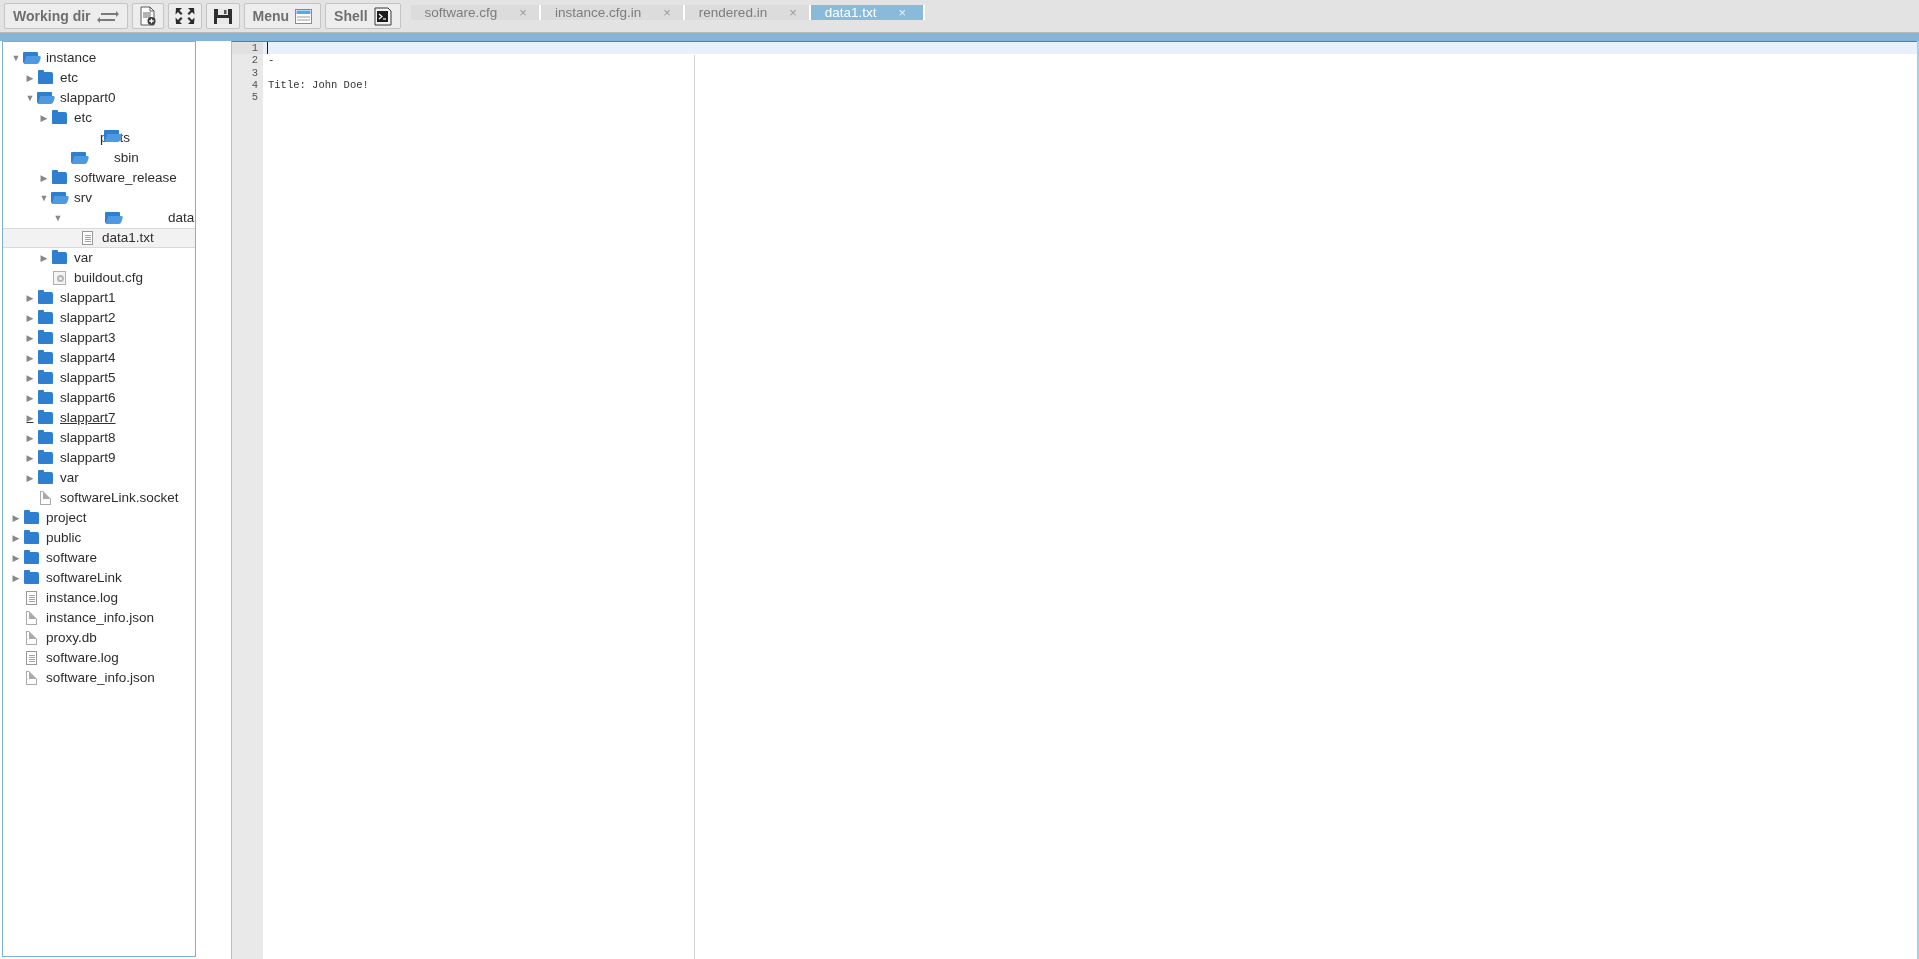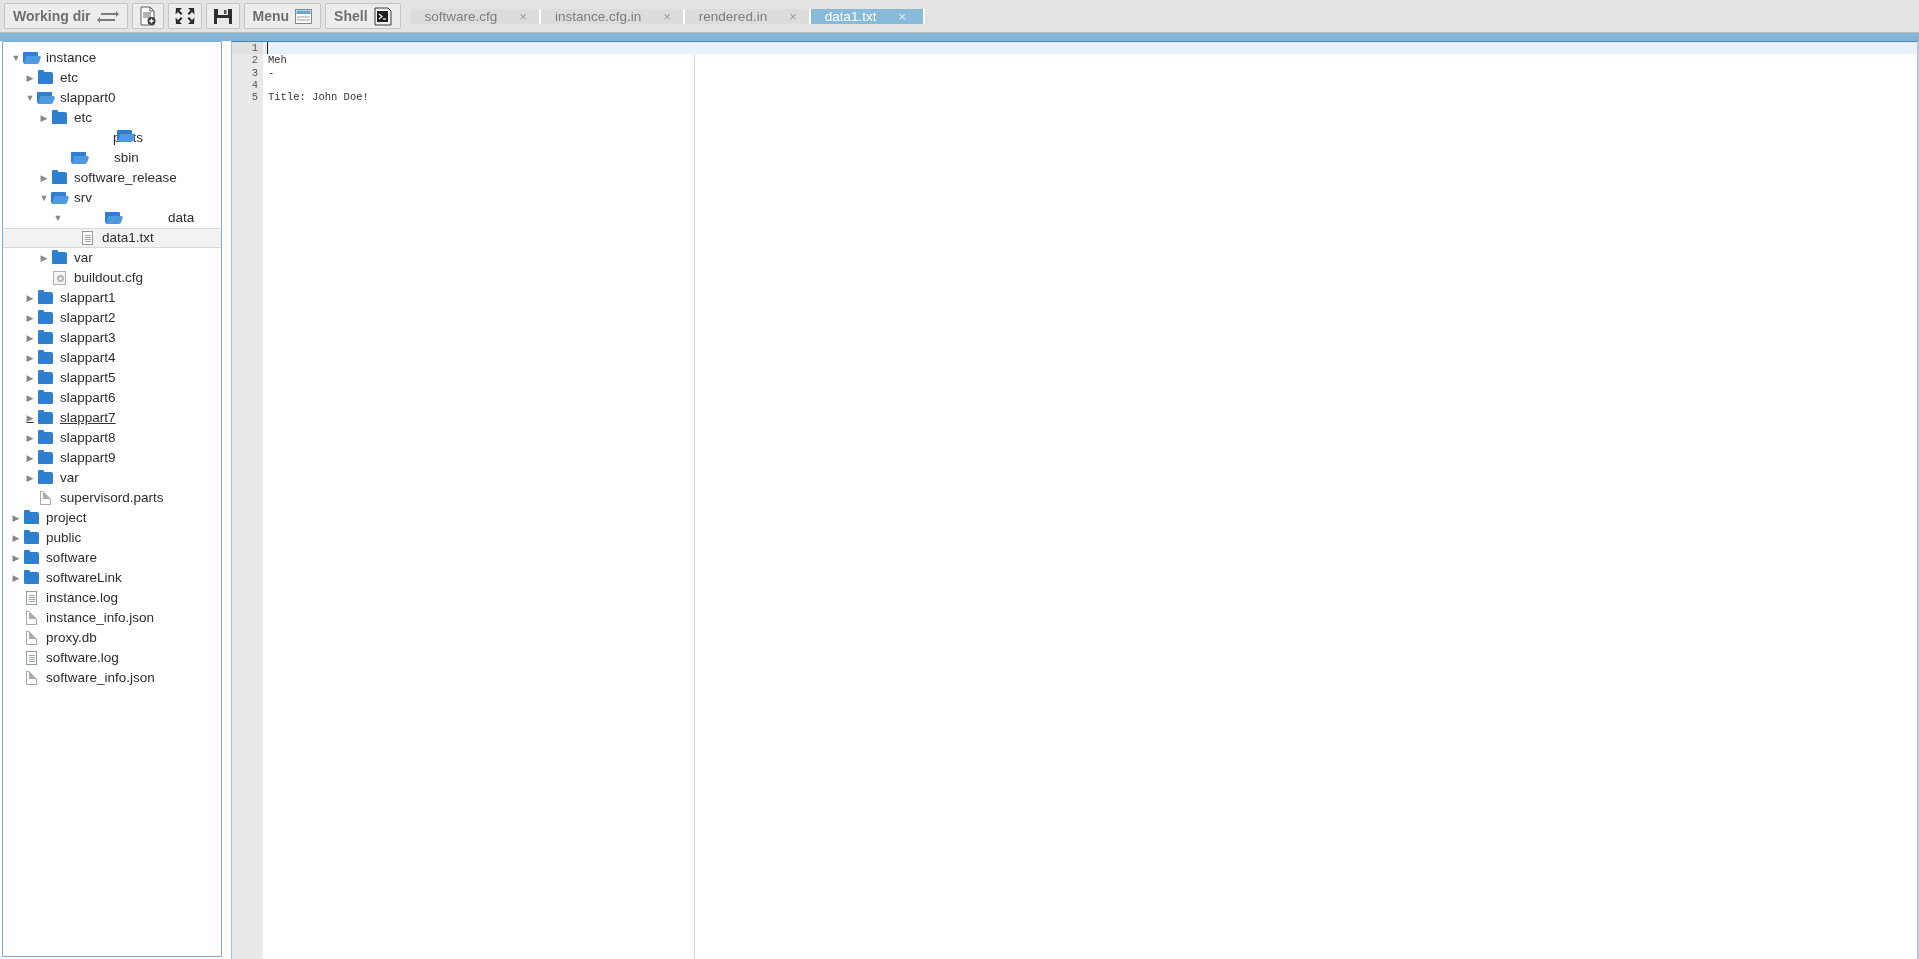--- a/index.html
+++ b/index.html
@@ -64,21 +64,21 @@
 
   
   .ic-menu { width: 17px; height: 15px; }
 
   
   .ic-shell { width: 18px; height: 19px; }
 
   
   #tabs {
     display: flex;
-    align-items: flex-end;
+    align-items: center;
     height: 24px;
     margin-left: 6px;
   }
   .tab {
     display: flex;
     align-items: center;
     gap: 22px;
     padding: 0 12px 0 14px;
     background: #dcdcdc;
     color: #7d7d7d;
@@ -113,21 +113,21 @@
     width: 1919px;
     height: 8px;
     background: #84b4d6;
   }
 
   
   #sidebar {
     position: absolute;
     left: 2px;
     top: 41px;
-    width: 220px;
+    width: 194px;
     height: 916px;
     background: #ffffff;
     border: 1px solid #7fb0d3;
     box-sizing: border-box;
     overflow: hidden;
   }
   #tree {
     padding: 6px 0 0 0;
     font-size: 13.5px;
     color: #333333;
@@ -601,21 +601,21 @@
         <span class="nicon">
           <span class="fold-closed"></span>
         </span>
         <span class="nlabel">var</span>
       </div>
       <div class="node" style="padding-left: 20px;">
         <span class="twisty blank"></span>
         <span class="nicon">
           <span class="file-plain"></span>
         </span>
-        <span class="nlabel">supervisord.parts</span>
+        <span class="nlabel">softwareLink.socket</span>
       </div>
       <div class="node" style="padding-left: 6px;">
         <span class="twisty closed"></span>
         <span class="nicon">
           <span class="fold-closed"></span>
         </span>
         <span class="nlabel">project</span>
       </div>
       <div class="node" style="padding-left: 6px;">
         <span class="twisty closed"></span>
@@ -679,20 +679,19 @@
 <div id="editor">
   <div id="gutter">
       <div class="lnum active">1</div>
       <div class="lnum">2</div>
       <div class="lnum">3</div>
       <div class="lnum">4</div>
       <div class="lnum">5</div>
     </div>
   <div id="codearea">
       <div class="crow active"><span id="caret"></span></div>
-      <div class="crow">Meh</div>
       <div class="crow">-</div>
       <div class="crow"></div>
       <div class="crow">Title: John Doe!</div>
     </div>
   <div id="edit-split"></div>
 </div>
 <div id="edit-right"></div>
 
 </body></html>

